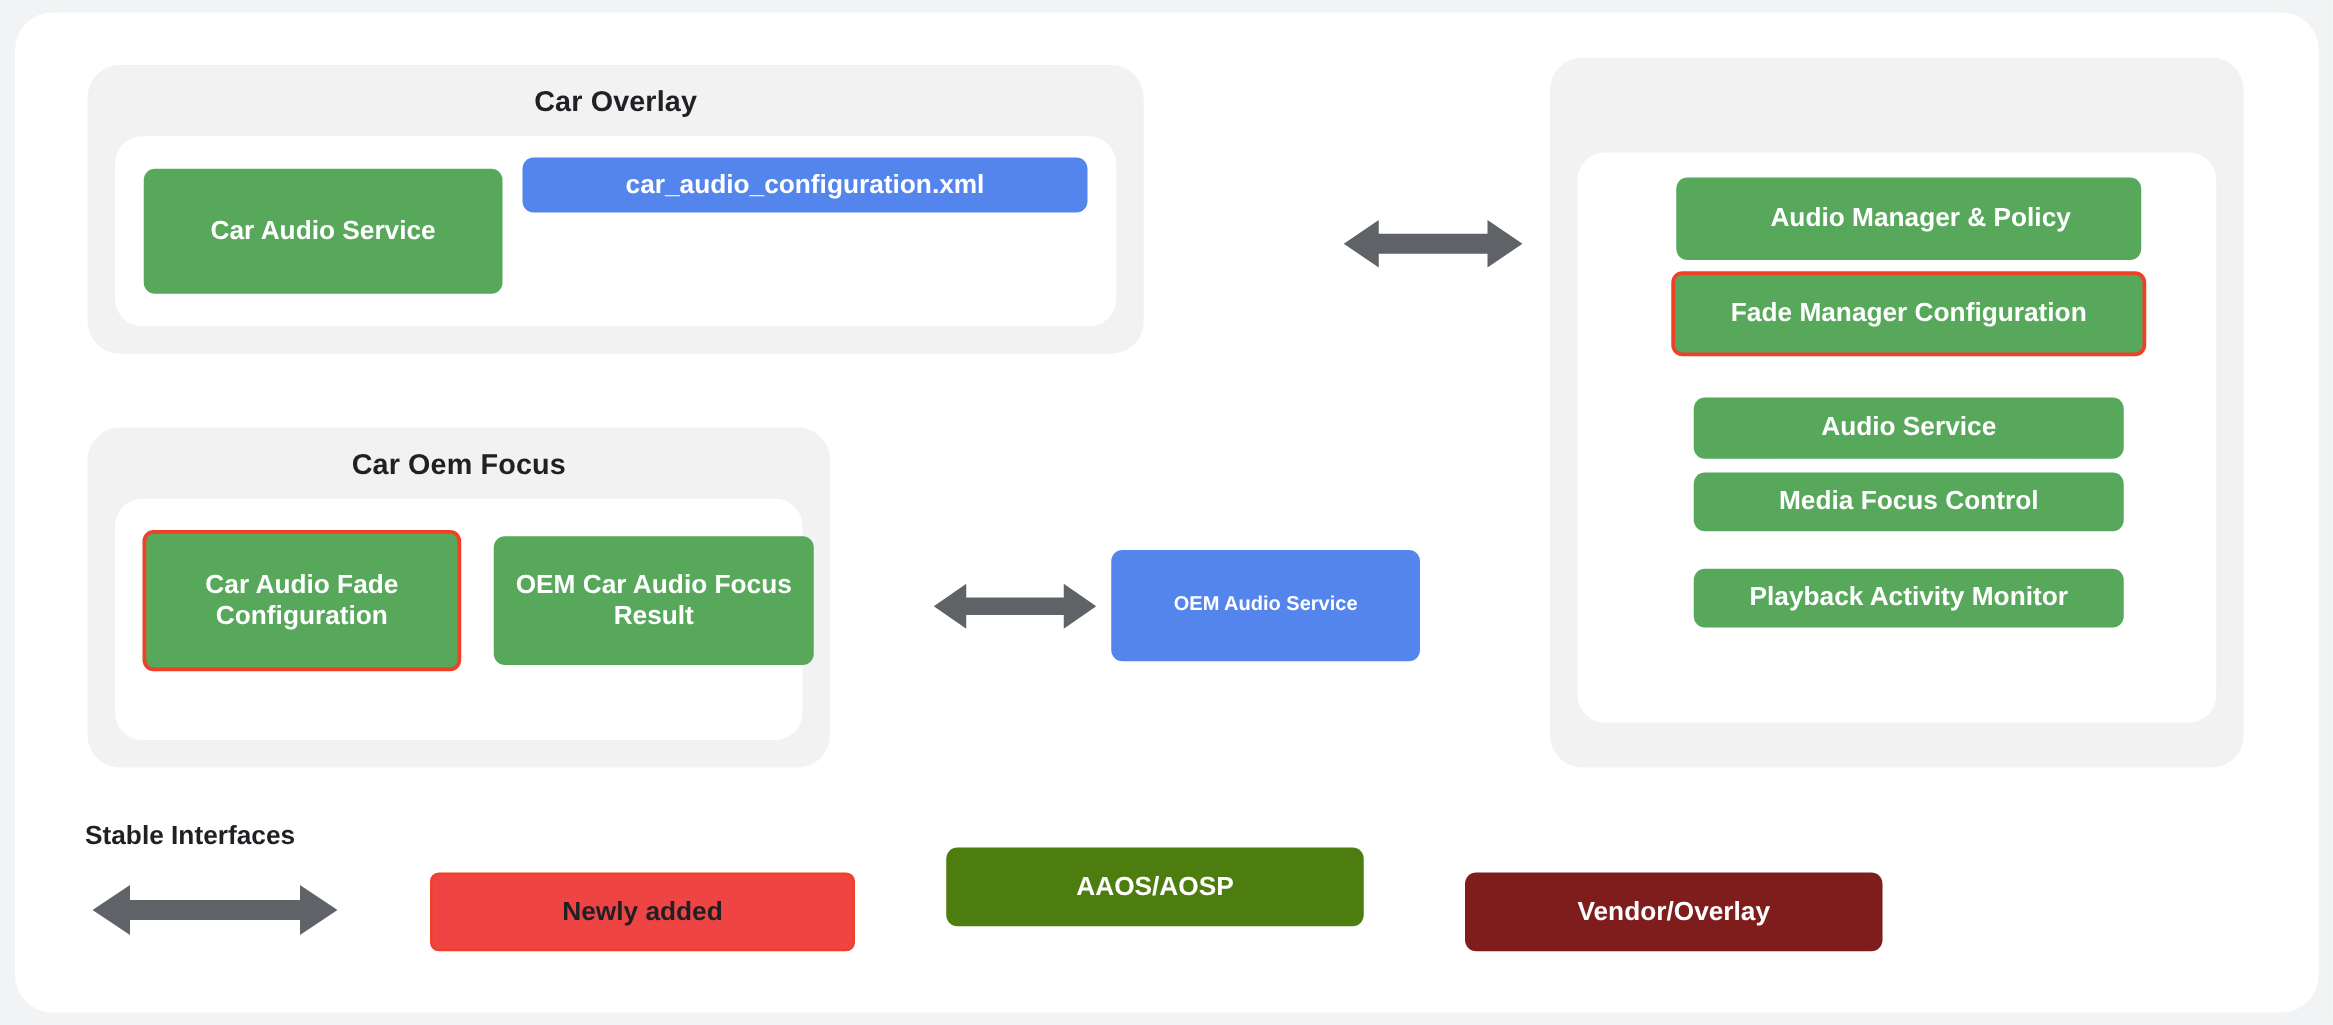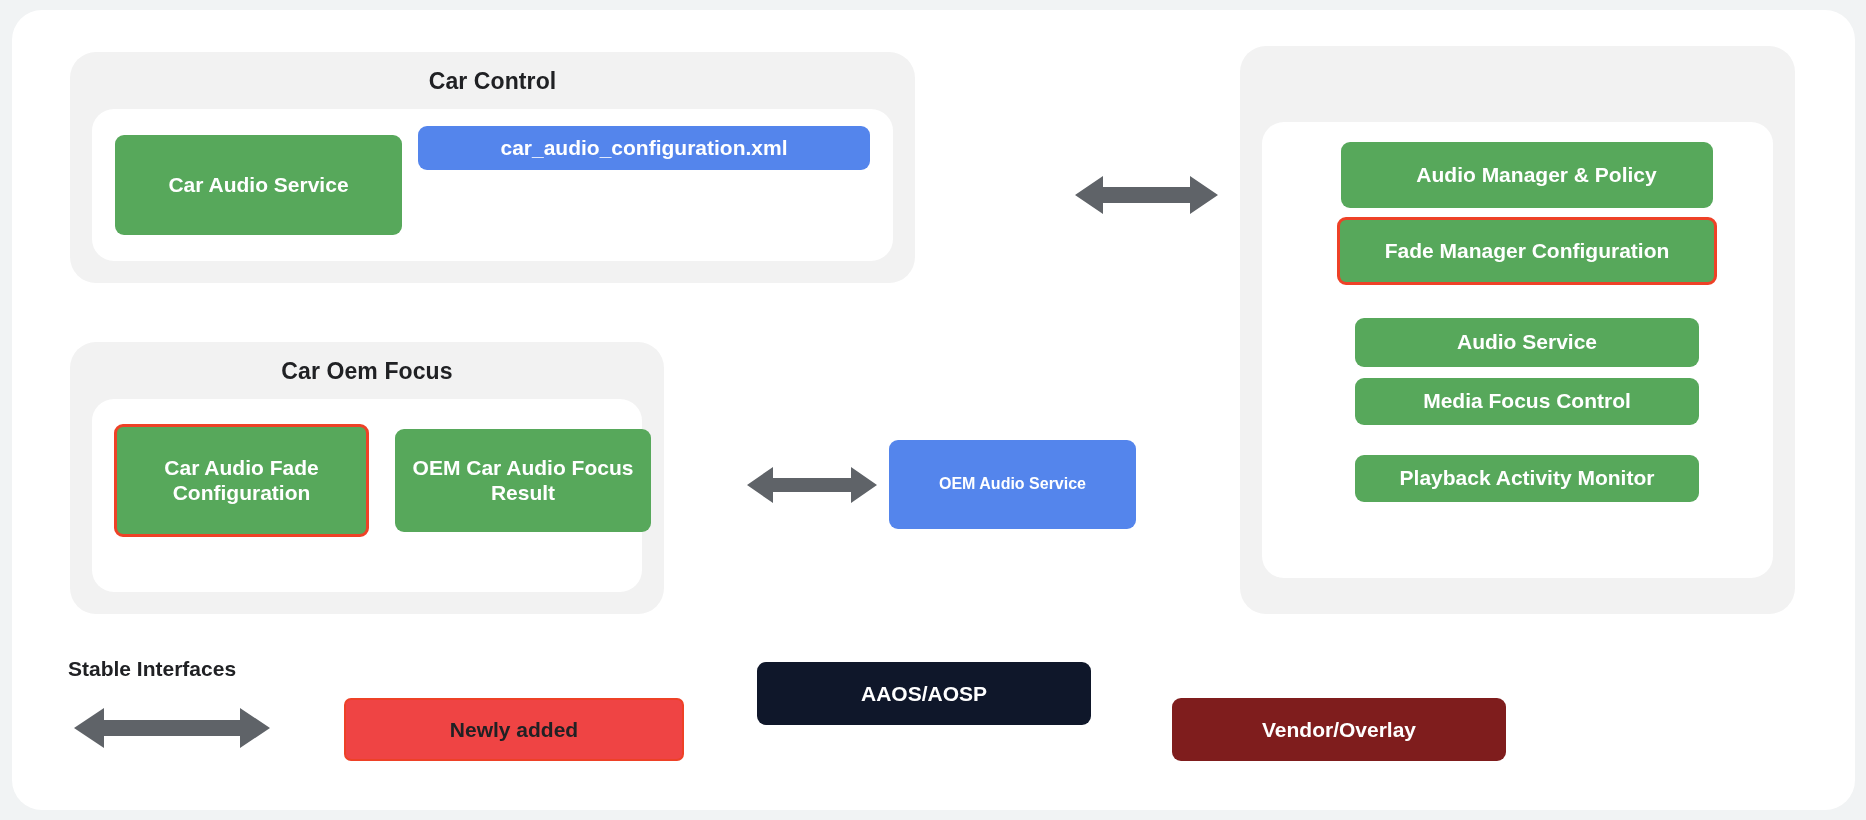--- a/index.html
+++ b/index.html
@@ -90,21 +90,21 @@
     box-sizing: border-box;
   }
 </style>
 </head>
 <body>
 
 <div id="stage">
   <div class="card">
 
     <div class="group" style="left:58px; top:42px; width:845px; height:231px;">
-      <div class="group-title" style="top:16px;">Car Control</div>
+      <div class="group-title" style="top:16px;">Car Overlay</div>
       <div class="inner" style="left:22px; top:57px; width:801px; height:152px;">
         <div class="node green" style="left:23px; top:26px; width:287px; height:100px;">
           <span>Car Audio Service</span>
         </div>
         <div class="node blue" style="left:326px; top:17px; width:452px; height:44px;">
           <span>car_audio_configuration.xml</span>
         </div>
       </div>
     </div>
 
@@ -155,21 +155,21 @@
     <div class="legend-label" style="left:56px; top:647px;">Stable Interfaces</div>
 
     <svg class="arrow" style="left:62px; top:695px;" width="196" height="46" viewBox="0 0 196 46">
       <polygon points="0,23 30,3 30,15 166,15 166,3 196,23 166,43 166,31 30,31 30,43" fill="#5f6368"></polygon>
     </svg>
 
     <div class="legend-chip white-fill" style="left:332px; top:688px; width:340px; height:63px; background:#ef4444; color:#202124; border:2px solid #ee4127; border-radius:7px;">
       <span>Newly added</span>
     </div>
 
-    <div class="legend-chip" style="left:745px; top:652px; width:334px; height:63px; background:#0f172a;">
+    <div class="legend-chip" style="left:745px; top:668px; width:334px; height:63px; background:#4d7c0f;">
       <span>AAOS/AOSP</span>
     </div>
 
     <div class="legend-chip" style="left:1160px; top:688px; width:334px; height:63px; background:#7f1d1d;">
       <span>Vendor/Overlay</span>
     </div>
 
   </div>
 </div>
 

